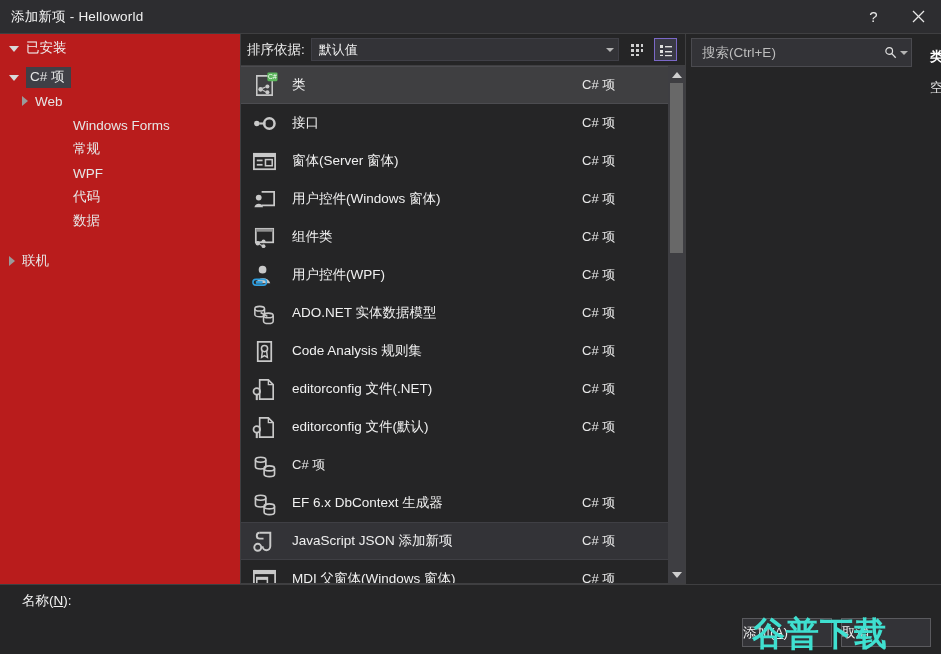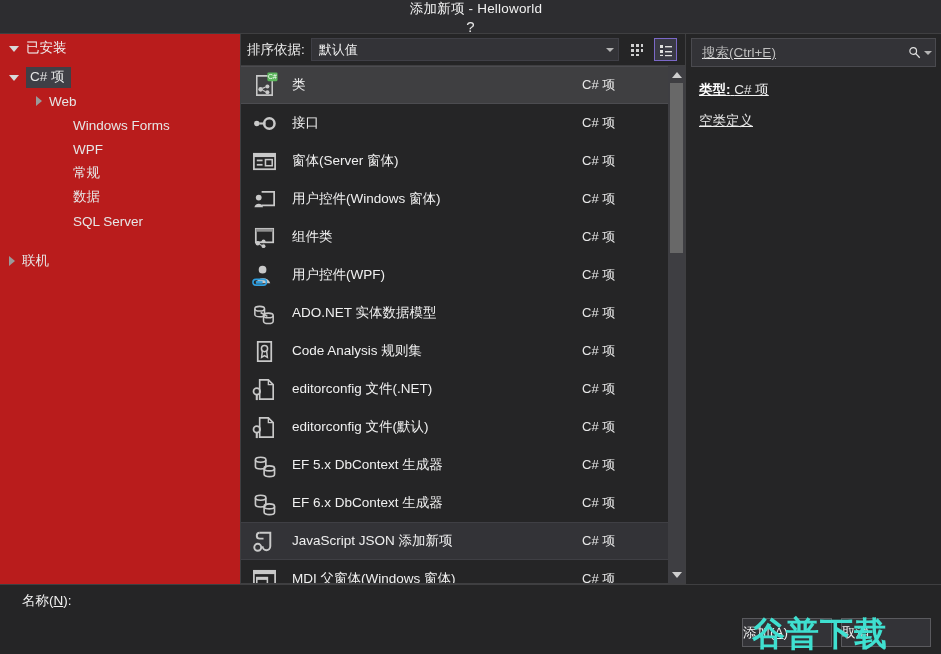--- a/index.html
+++ b/index.html
@@ -23,21 +23,20 @@
   }
 
   
   #titlebar {
     height: 33px;
     min-height: 33px;
     background: #2d2d30;
     display: flex;
     align-items: center;
     border-bottom: 1px solid #3f3f41;
-    flex-direction: column;
   }
   #title-text {
     margin-left: 11px;
     font-size: 13.5px;
     color: #f1f1f1;
     letter-spacing: .2px;
   }
   #titlebar .spacer { flex: 1; }
   .tb-btn {
     width: 45px; height: 32px;
@@ -98,21 +97,21 @@
     font-size: 13.5px;
     color: #e6e6e6;
     cursor: default;
     white-space: nowrap;
   }
   .tree-node.selected-node .node-label {
     background: #3f3f46;
     padding: 1px 6px 2px 4px;
   }
   .lvl1 { padding-left: 9px; }
-  .lvl2 { padding-left: 36px; }
+  .lvl2 { padding-left: 22px; }
   .lvl3 { padding-left: 47px; gap: 9px; }
   .spacer-row { height: 16px; }
 
   
   #center-panel {
     flex: 1;
     min-width: 0;
     background: #252526;
     display: flex;
     flex-direction: column;
@@ -253,22 +252,21 @@
     background: #686868;
     cursor: default;
   }
 
   
   #right-panel {
     width: 255px;
     min-width: 255px;
     background: #252526;
     display: flex;
-    flex-direction: column;
-    text-decoration: underline;
+    flex-direction: row;
   }
   #search-box {
     height: 27px;
     min-height: 27px;
     margin: 4px 5px 0 5px;
     background: #333337;
     border: 1px solid #4a4a4f;
     display: flex;
     align-items: center;
     padding-left: 8px;
@@ -413,33 +411,33 @@
           <div class="tree-node lvl2">
             <span class="tri tri-right"></span>
             <span class="node-label">Web</span>
           </div>
           <div class="tree-node lvl3">
             <span class="tri-blank"></span>
             <span class="node-label">Windows Forms</span>
           </div>
           <div class="tree-node lvl3">
             <span class="tri-blank"></span>
-            <span class="node-label">WPF</span>
+            <span class="node-label">常规</span>
           </div>
           <div class="tree-node lvl3">
             <span class="tri-blank"></span>
-            <span class="node-label">常规</span>
+            <span class="node-label">WPF</span>
+          </div>
+          <div class="tree-node lvl3">
+            <span class="tri-blank"></span>
+            <span class="node-label">代码</span>
           </div>
           <div class="tree-node lvl3">
             <span class="tri-blank"></span>
             <span class="node-label">数据</span>
-          </div>
-          <div class="tree-node lvl3">
-            <span class="tri-blank"></span>
-            <span class="node-label">SQL Server</span>
           </div>
           <div class="spacer-row"></div>
           <div class="tree-node lvl1">
             <span class="tri tri-right"></span>
             <span class="node-label">联机</span>
           </div>
         </div>
     </div>
 
     <div id="center-panel">
@@ -609,21 +607,20 @@
             </div>
             <div class="item-row">
               <span class="item-icon">
                 <svg width="27" height="27" viewBox="0 0 28 28">
                   <ellipse cx="10" cy="8" rx="5.4" ry="2.6" fill="none" stroke="#c9c9c9" stroke-width="1.7"></ellipse>
                   <path d="M4.6 8 v7 a5.4 2.6 0 0 0 10.8 0 v-7" fill="none" stroke="#c9c9c9" stroke-width="1.7"></path>
                   <ellipse cx="19" cy="17" rx="5.4" ry="2.6" fill="none" stroke="#c9c9c9" stroke-width="1.7"></ellipse>
                   <path d="M13.6 17 v6 a5.4 2.6 0 0 0 10.8 0 v-6" fill="none" stroke="#c9c9c9" stroke-width="1.7"></path>
                 </svg>
               </span>
-              <span class="item-name">EF 5.x DbContext 生成器</span>
               <span class="item-kind">C# 项</span>
             </div>
             <div class="item-row">
               <span class="item-icon">
                 <svg width="27" height="27" viewBox="0 0 28 28">
                   <ellipse cx="10" cy="8" rx="5.4" ry="2.6" fill="none" stroke="#c9c9c9" stroke-width="1.7"></ellipse>
                   <path d="M4.6 8 v7 a5.4 2.6 0 0 0 10.8 0 v-7" fill="none" stroke="#c9c9c9" stroke-width="1.7"></path>
                   <ellipse cx="19" cy="17" rx="5.4" ry="2.6" fill="none" stroke="#c9c9c9" stroke-width="1.7"></ellipse>
                   <path d="M13.6 17 v6 a5.4 2.6 0 0 0 10.8 0 v-6" fill="none" stroke="#c9c9c9" stroke-width="1.7"></path>
                 </svg>

